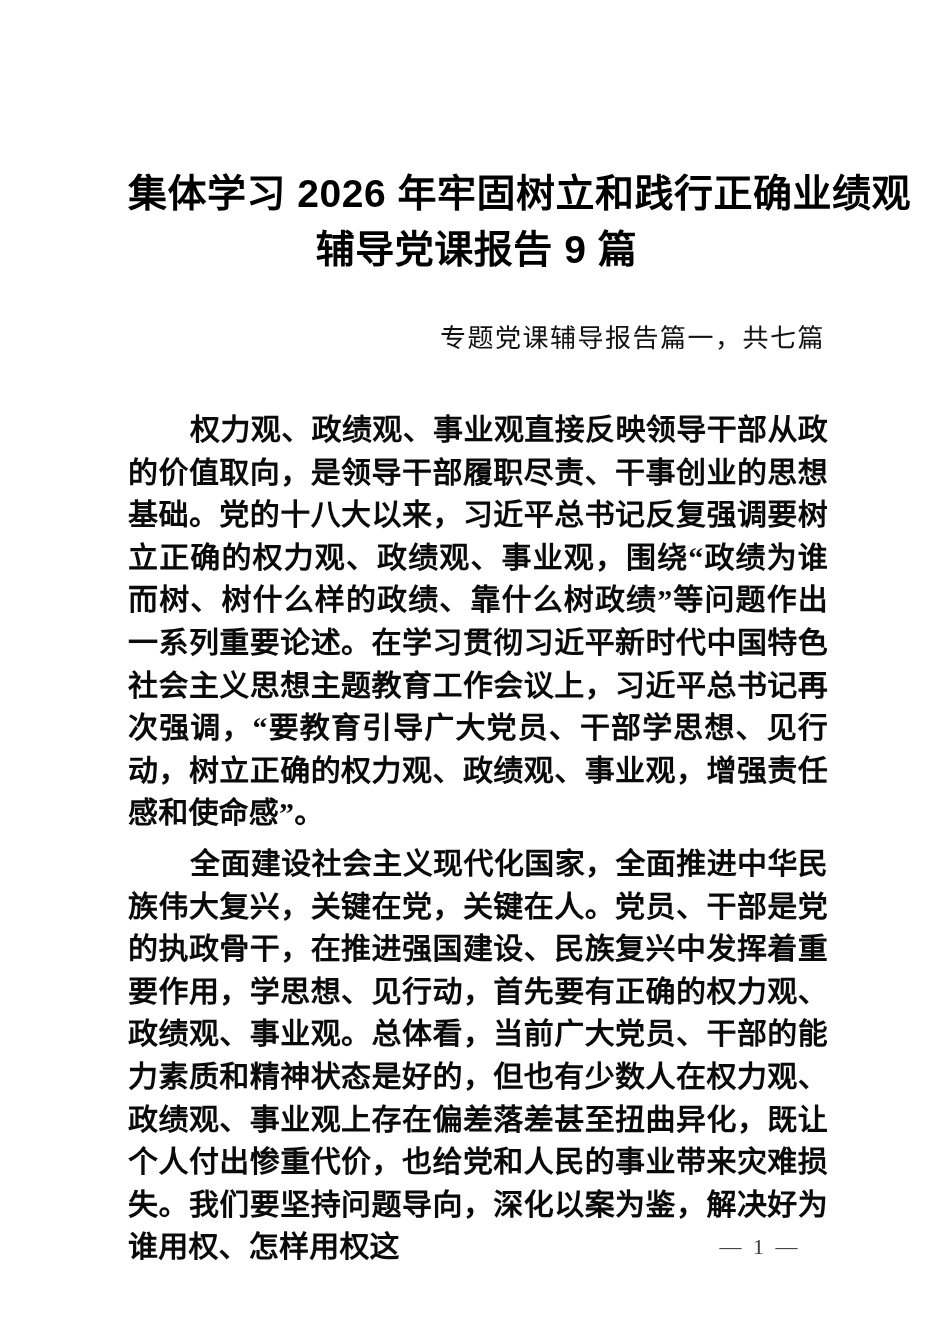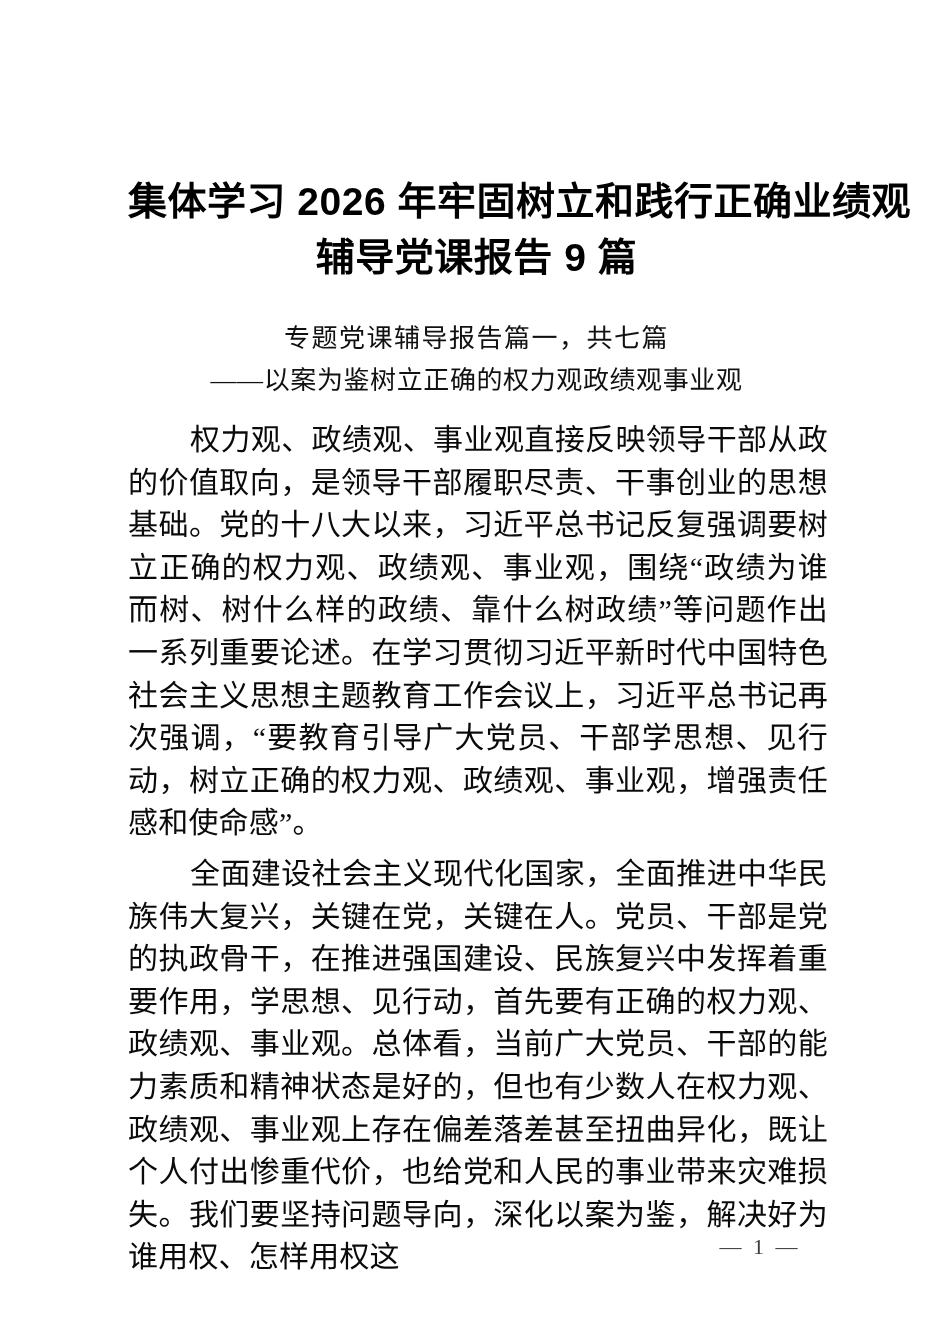--- a/index.html
+++ b/index.html
@@ -31,49 +31,49 @@
     left:128px;
     top:166px;
     width:697px;
     text-align:center;
     font-family:"Liberation Sans","DejaVu Sans",sans-serif;
     font-weight:700;
     font-size:39px;
     line-height:56px;
     letter-spacing:0.5px;
     color:#000000;
-    margin-top:8px;
   }
   .doc-title .t-line { display:block; white-space:nowrap; }
 
   
   .subtitle-block {
     position:absolute;
     left:128px;
     top:318px;
     width:697px;
-    text-align:center;
+    text-align:right;
   }
   .subtitle {
     display:block;
     font-family:"Liberation Serif","DejaVu Serif",serif;
     font-size:26px;
     line-height:42px;
     letter-spacing:1.5px;
     color:#111111;
     white-space:nowrap;
   }
   .subtitle.sub-2 { letter-spacing:0.6px; }
 
   
   .body-block {
     position:absolute;
     left:128px;
-    top:419px;
+    top:409px;
     width:700px;
+    font-weight:bold;
   }
   .para {
     font-family:"Liberation Serif","DejaVu Serif",serif;
     font-size:30px;
     line-height:42.6px;
     color:#0a0a0a;
     text-align:justify;
     text-justify:inter-character;
     text-indent:62px;
     letter-spacing:0.2px;
@@ -106,21 +106,20 @@
 
 <div class="page">
 
   <h1 class="doc-title">
     <span class="t-line">集体学习 2026 年牢固树立和践行正确业绩观</span>
     <span class="t-line">辅导党课报告 9 篇</span>
   </h1>
 
   <div class="subtitle-block">
     <span class="subtitle sub-1">专题党课辅导报告篇一，共七篇</span>
-    <span class="subtitle sub-2">——以案为鉴树立正确的权力观政绩观事业观</span>
   </div>
 
   <div class="body-block">
     <p class="para">权力观、政绩观、事业观直接反映领导干部从政的价值取向，是领导干部履职尽责、干事创业的思想基础。党的十八大以来，习近平总书记反复强调要树立正确的权力观、政绩观、事业观，围绕“政绩为谁而树、树什么样的政绩、靠什么树政绩”等问题作出一系列重要论述。在学习贯彻习近平新时代中国特色社会主义思想主题教育工作会议上，习近平总书记再次强调，“要教育引导广大党员、干部学思想、见行动，树立正确的权力观、政绩观、事业观，增强责任感和使命感”。</p>
     <p class="para">全面建设社会主义现代化国家，全面推进中华民族伟大复兴，关键在党，关键在人。党员、干部是党的执政骨干，在推进强国建设、民族复兴中发挥着重要作用，学思想、见行动，首先要有正确的权力观、政绩观、事业观。总体看，当前广大党员、干部的能力素质和精神状态是好的，但也有少数人在权力观、政绩观、事业观上存在偏差落差甚至扭曲异化，既让个人付出惨重代价，也给党和人民的事业带来灾难损失。我们要坚持问题导向，深化以案为鉴，解决好为谁用权、怎样用权这</p>
   </div>
 
   <div class="footer">
     <span class="page-number">— 1 —</span>
   </div>

